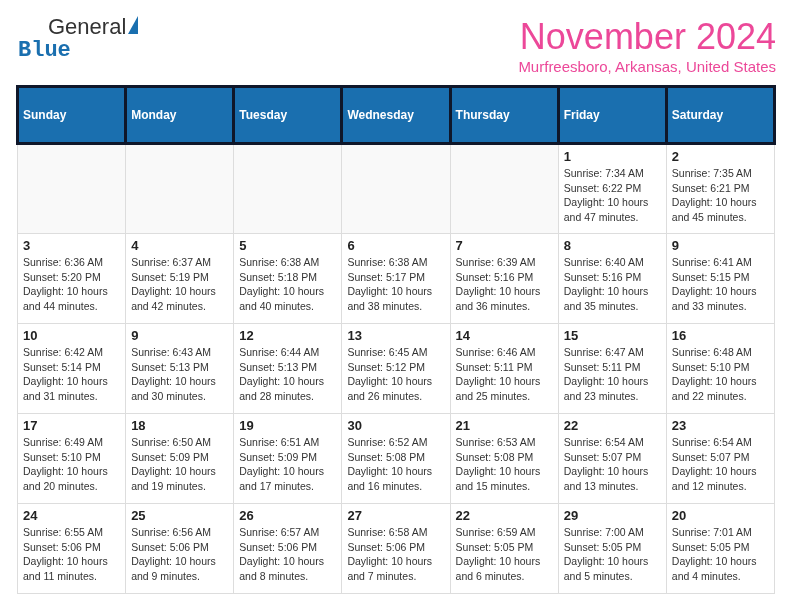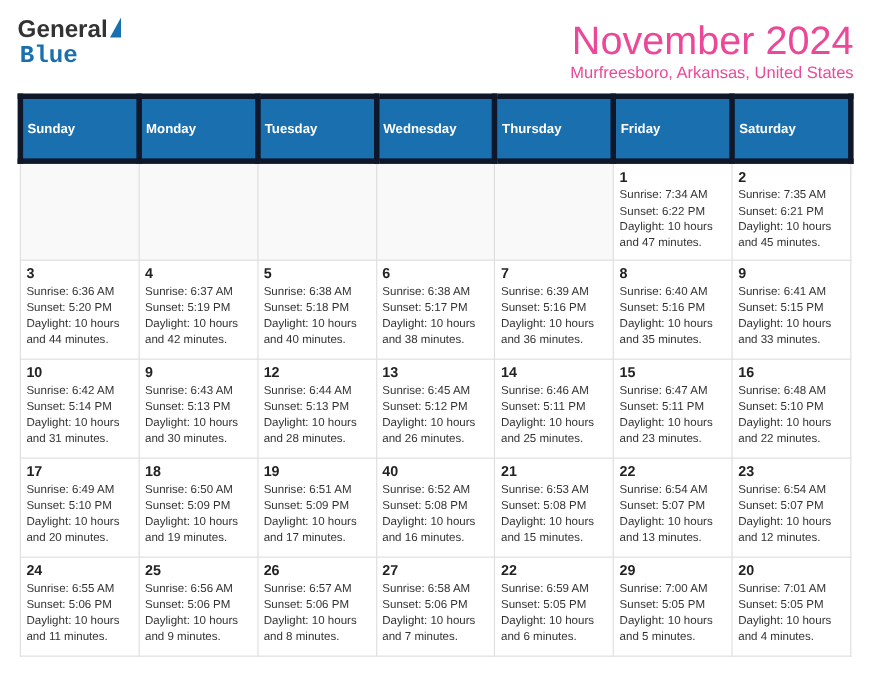--- a/index.html
+++ b/index.html
@@ -17,23 +17,24 @@
       margin-bottom: 10px;
     }
     .logo {
       display: flex;
       flex-direction: column;
       align-items: flex-start;
     }
     .logo-text {
       display: flex;
       font-size: 22px;
-      font-weight: bold;
+      font-weight: normal;
       color: #333;
       line-height: 1;
+      margin-left: 32px;
     }
     .logo-general { color: #333; }
     .logo-blue { color: #1a6faf; font-family: Liberation Mono, monospace; }
     .logo-triangle {
       width: 0;
       height: 0;
       border-left: 10px solid transparent;
       border-bottom: 18px solid #1a6faf;
       display: inline-block;
       margin-left: 2px;
@@ -56,21 +57,21 @@
       border-collapse: collapse;
       font-size: 11px;
     }
     .calendar th {
       background: #1a6faf;
       color: #fff;
       padding: 20px 4px;
       text-align: left;
       font-size: 12px;
       font-weight: bold;
-      border: 5px solid #0f172a;
+      border: 3px solid #0f172a;
       margin-top: 16px;
     }
     .calendar td {
       border: 1px solid #ddd;
       vertical-align: top;
       padding: 4px 5px;
       width: 108px;
       min-height: 80px;
       background: #fff;
     }
@@ -206,21 +207,21 @@
         </td>
         <td>
           <div class="day-number">18</div>
           <div class="day-info">Sunrise: 6:50 AM<br>Sunset: 5:09 PM<br>Daylight: 10 hours and 19 minutes.</div>
         </td>
         <td>
           <div class="day-number">19</div>
           <div class="day-info">Sunrise: 6:51 AM<br>Sunset: 5:09 PM<br>Daylight: 10 hours and 17 minutes.</div>
         </td>
         <td>
-          <div class="day-number">40</div>
+          <div class="day-number">30</div>
           <div class="day-info">Sunrise: 6:52 AM<br>Sunset: 5:08 PM<br>Daylight: 10 hours and 16 minutes.</div>
         </td>
         <td>
           <div class="day-number">21</div>
           <div class="day-info">Sunrise: 6:53 AM<br>Sunset: 5:08 PM<br>Daylight: 10 hours and 15 minutes.</div>
         </td>
         <td>
           <div class="day-number">22</div>
           <div class="day-info">Sunrise: 6:54 AM<br>Sunset: 5:07 PM<br>Daylight: 10 hours and 13 minutes.</div>
         </td>

